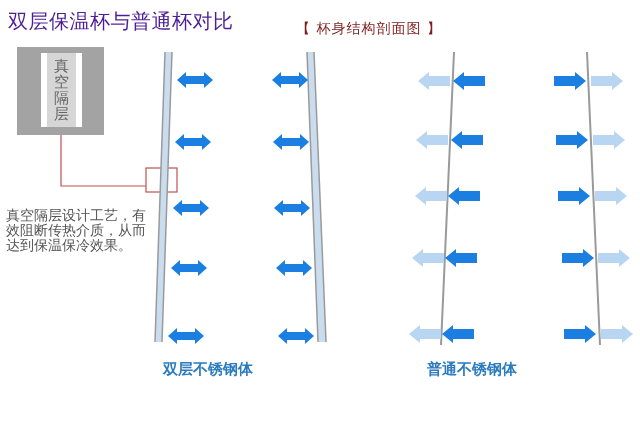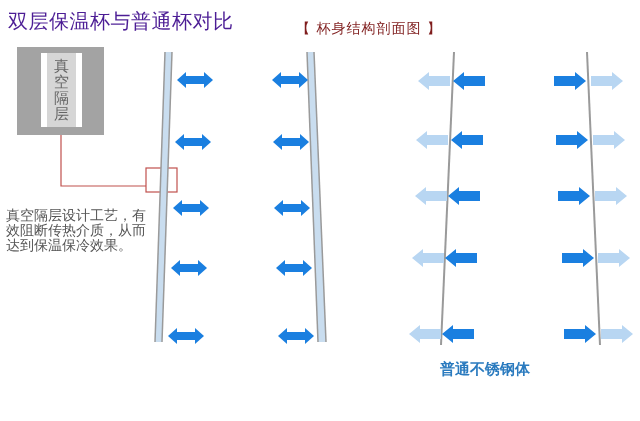--- a/index.html
+++ b/index.html
@@ -102,16 +102,17 @@
     <use href="#arrR" x="580" y="334" fill="#1a7fe0"></use>
     <use href="#arrR" x="607" y="81" fill="#b8d6f2"></use>
     <use href="#arrR" x="609" y="140" fill="#b8d6f2"></use>
     <use href="#arrR" x="611" y="196" fill="#b8d6f2"></use>
     <use href="#arrR" x="614" y="258" fill="#b8d6f2"></use>
     <use href="#arrR" x="617" y="334" fill="#b8d6f2"></use>
   </g>
 </svg>
 
 <div class="abs" style="left:163px;top:360px;">
+  <div class="cap-title">双层不锈钢体</div>
 </div>
-<div class="abs" style="left:440px;top:360px;">
+<div class="abs" style="left:427px;top:360px;">
   <div class="cap-title">普通不锈钢体</div>
 </div>
 
 </body></html>

